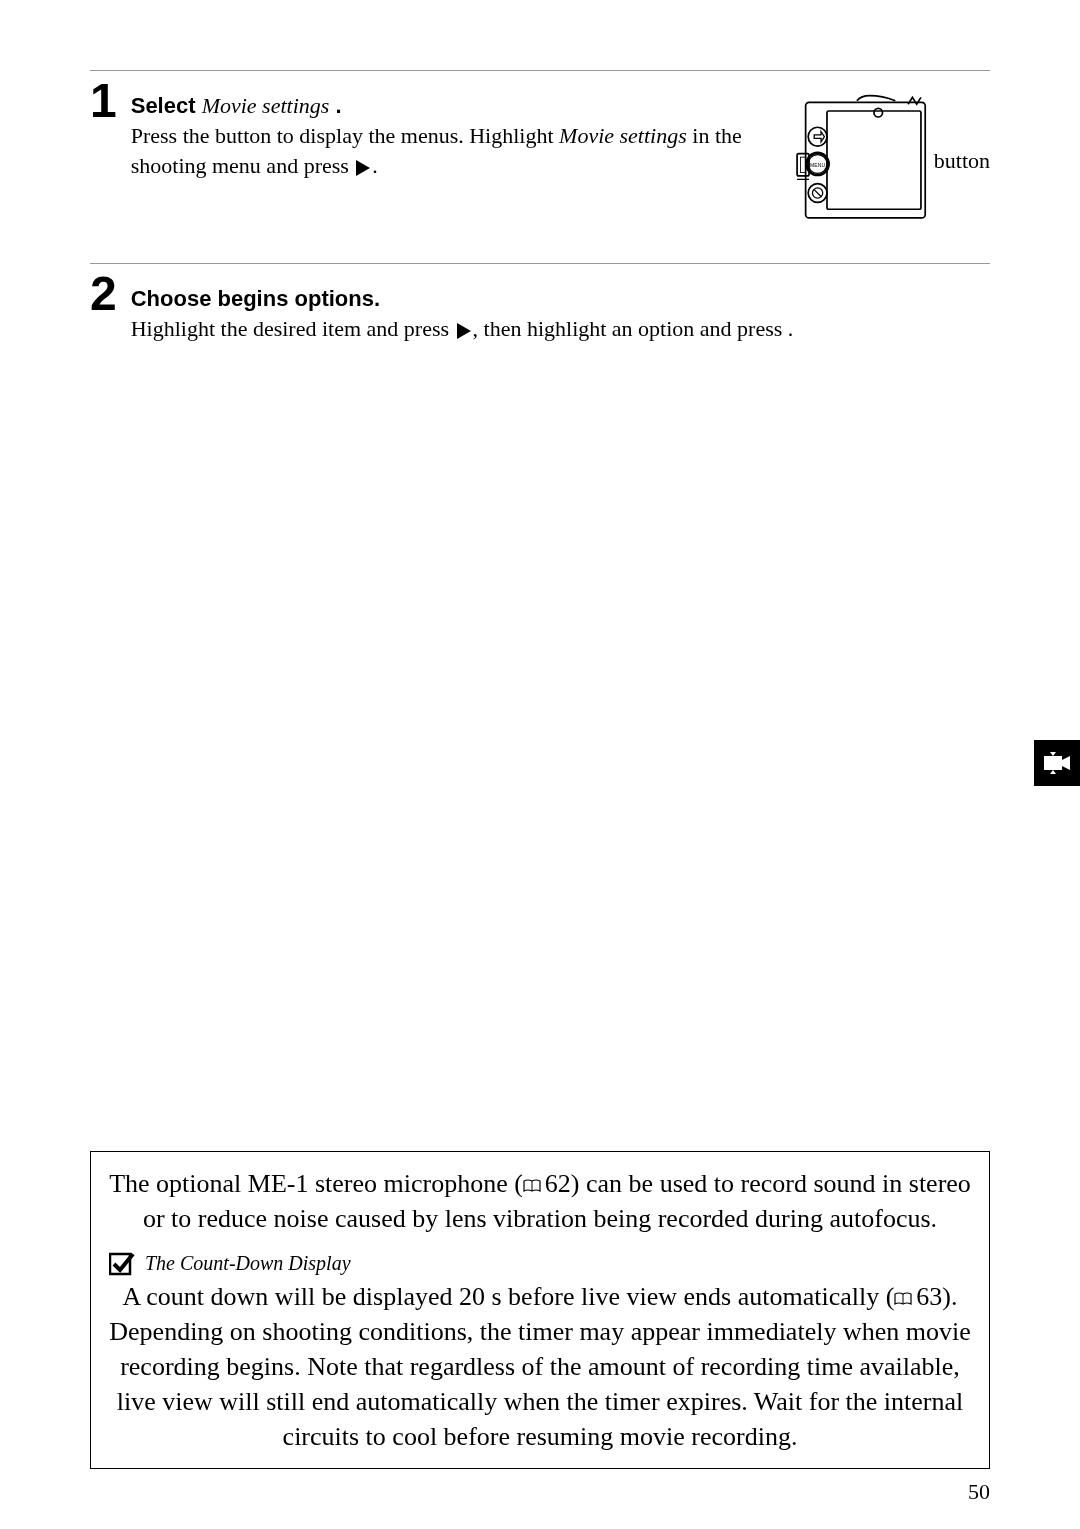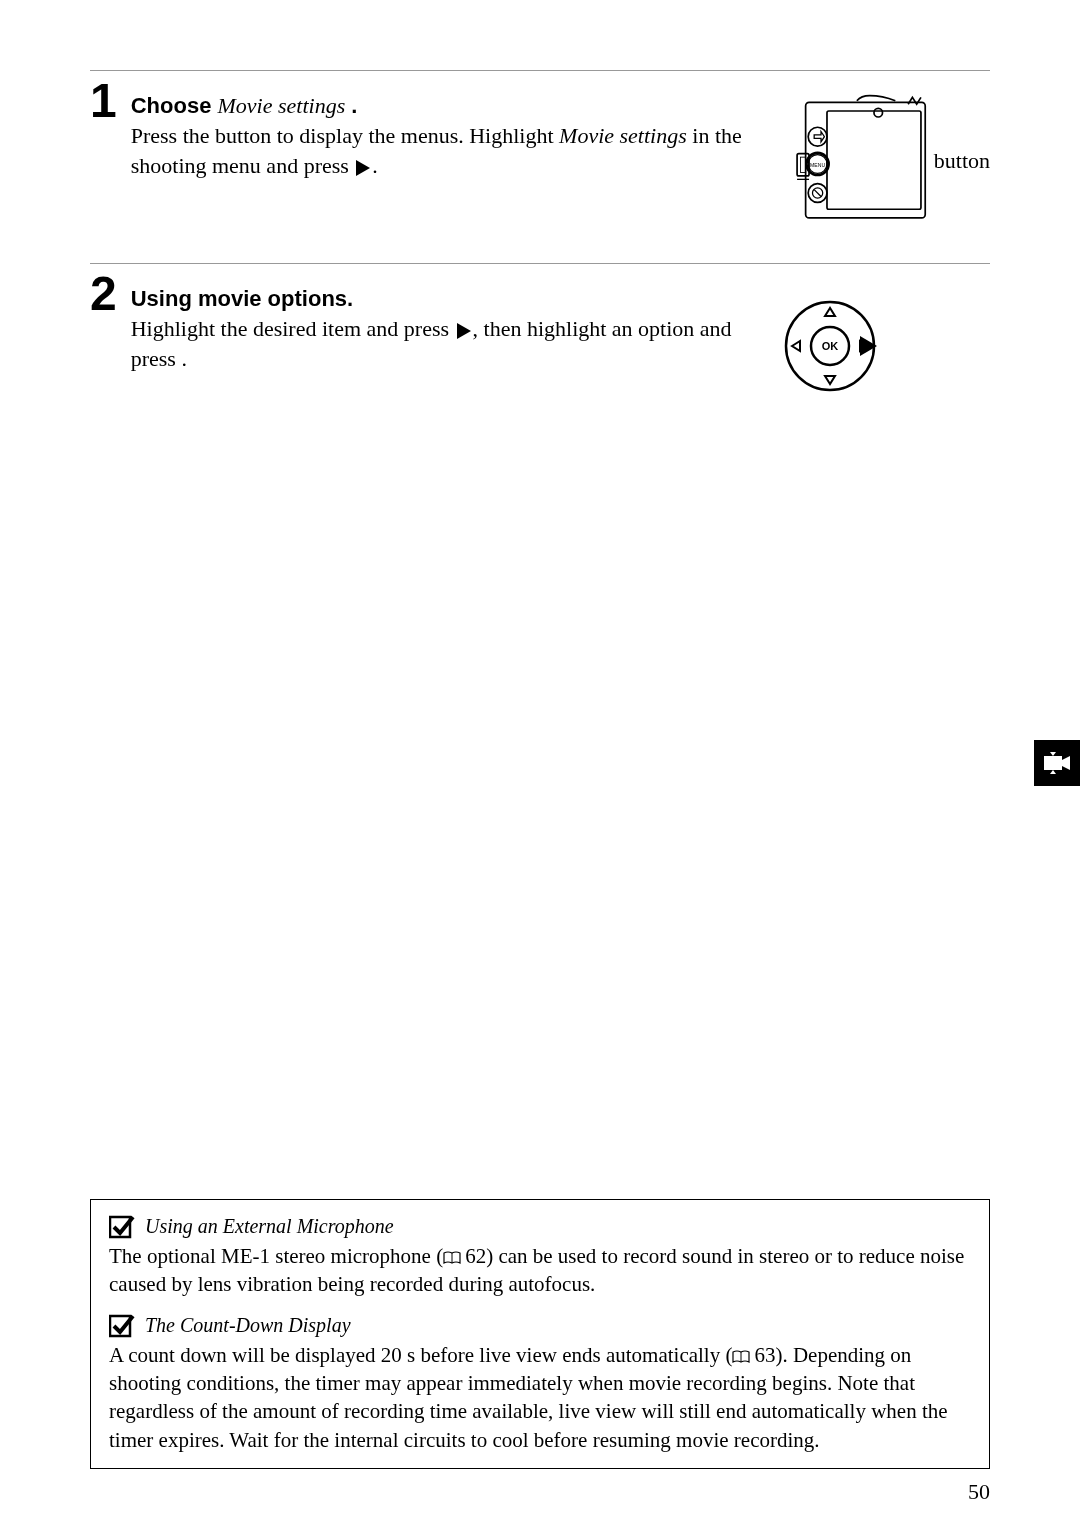--- a/index.html
+++ b/index.html
@@ -134,24 +134,25 @@
       height: 26px;
       margin-right: 10px;
       align-items: center;
       justify-content: center;
     }
     .check-icon svg {
       width: 26px;
       height: 26px;
     }
     .note-body {
-      font-size: 21px;
+      font-size: 26px;
       line-height: 1.35;
       font-family: Georgia, serif;
       margin-bottom: 14px;
+      text-align: center;
     }
     .note-body:last-child {
       margin-bottom: 0;
     }
     .page-ref {
       display: inline-block;
       font-family: Georgia, serif;
     }
     .book-icon {
       display: inline-block;
@@ -177,21 +178,21 @@
 <body>
 
 <div class="page">
 
   <div class="step-divider"></div>
   <div class="step-block">
     <div class="step-number">1</div>
     <div class="step-content">
       <div class="step-text">
         <div class="step-title">
-          <span>Choose</span>
+          <span>Select</span>
           <span class="italic">Movie settings</span>
           <span>.</span>
         </div>
         <div class="step-body">
           <span>Press the </span>
           <span> button to display the menus. Highlight </span>
           <span class="italic">Movie settings</span>
           <span> in the shooting menu and press </span><span class="play-triangle"></span><span>.</span>
         </div>
       </div>
@@ -217,59 +218,38 @@
         <div class="caption">button</div>
       </div>
     </div>
   </div>
 
   <div class="step-divider"></div>
   <div class="step-block">
     <div class="step-number">2</div>
     <div class="step-content">
       <div class="step-text">
-        <div class="step-title">Using movie options.</div>
+        <div class="step-title">Choose begins options.</div>
         <div class="step-body">
           <span>Highlight the desired item and press </span><span class="play-triangle"></span><span>, then highlight an option and press </span><span>.</span>
         </div>
-      </div>
-      <div class="step-illustration">
-        <svg class="dpad-svg" viewBox="0 0 100 100">
-          <circle cx="50" cy="50" r="44" fill="none" stroke="#000" stroke-width="2.5"></circle>
-          <circle cx="50" cy="50" r="19" fill="none" stroke="#000" stroke-width="2.5"></circle>
-          <text x="50" y="54" font-size="11" text-anchor="middle" font-family="Arial" font-weight="bold">OK</text>
-          <polygon points="50,12 45,20 55,20" fill="none" stroke="#000" stroke-width="2"></polygon>
-          <polygon points="50,88 45,80 55,80" fill="none" stroke="#000" stroke-width="2"></polygon>
-          <polygon points="12,50 20,45 20,55" fill="none" stroke="#000" stroke-width="2"></polygon>
-          <polygon points="88,50 80,45 80,55" fill="#000" stroke="#000" stroke-width="2"></polygon>
-          <path d="M 97 50 L 80 40 L 80 60 Z" fill="#000"></path>
-        </svg>
       </div>
     </div>
   </div>
 
   <div class="side-tab">
     <svg viewBox="0 0 30 30">
       <rect x="2" y="8" width="18" height="14" fill="#fff"></rect>
       <polygon points="20,12 28,8 28,22 20,18" fill="#fff"></polygon>
       <polygon points="8,4 14,4 11,8" fill="#fff"></polygon>
       <polygon points="8,26 14,26 11,22" fill="#fff"></polygon>
     </svg>
   </div>
 
   <div class="notes-box">
-    <div class="note-header">
-      <span class="check-icon">
-        <svg viewBox="0 0 26 26">
-          <rect x="1" y="3" width="20" height="20" fill="none" stroke="#000" stroke-width="2.5"></rect>
-          <path d="M 5 13 L 11 19 L 24 3" fill="none" stroke="#000" stroke-width="4"></path>
-        </svg>
-      </span>
-      <span>Using an External Microphone</span>
-    </div>
     <div class="note-body">
       <span>The optional ME-1 stereo microphone (</span><span class="page-ref"><span class="book-icon"><svg viewBox="0 0 18 14">
               <path d="M 1 2 Q 5 0 9 2 Q 13 0 17 2 L 17 12 Q 13 10 9 12 Q 5 10 1 12 Z" fill="none" stroke="#000" stroke-width="1.2"></path>
               <line x1="9" y1="2" x2="9" y2="12" stroke="#000" stroke-width="1"></line>
             </svg></span><span>62</span></span><span>) can be used to record sound in stereo or to reduce noise caused by lens vibration being recorded during autofocus.</span>
     </div>
 
     <div class="note-header">
       <span class="check-icon">
         <svg viewBox="0 0 26 26">

